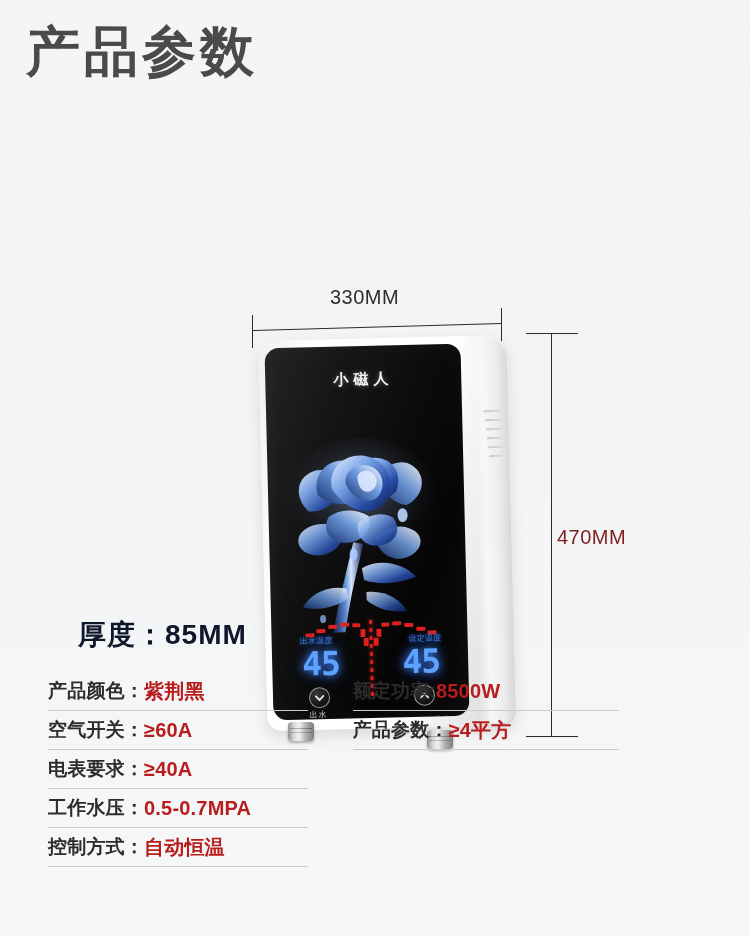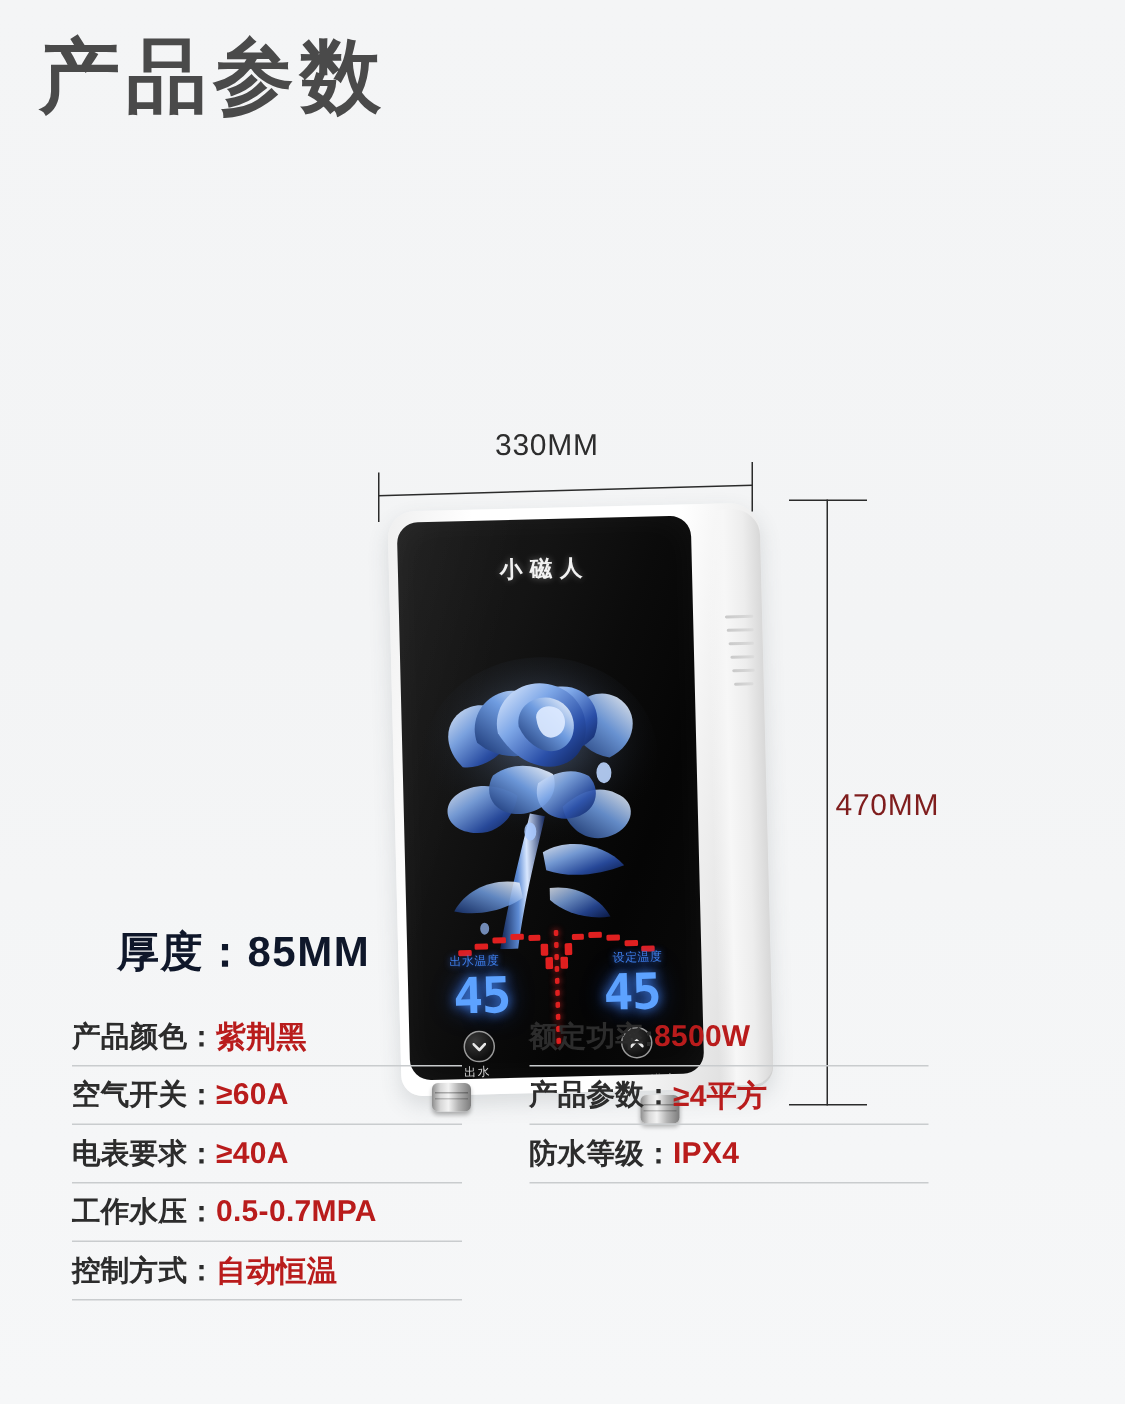--- a/index.html
+++ b/index.html
@@ -565,18 +565,14 @@
 
   <div class="spec-col right">
     <div class="spec-row">
       <span class="spec-label">额定功率:</span>
       <span class="spec-value">8500W</span>
     </div>
     <div class="spec-row">
       <span class="spec-label">产品参数：</span>
       <span class="spec-value">≥4平方</span>
     </div>
-    <div class="spec-row">
-      <span class="spec-label">防水等级：</span>
-      <span class="spec-value">IPX4</span>
-    </div>
   </div>
 </div>
 
 </body></html>

